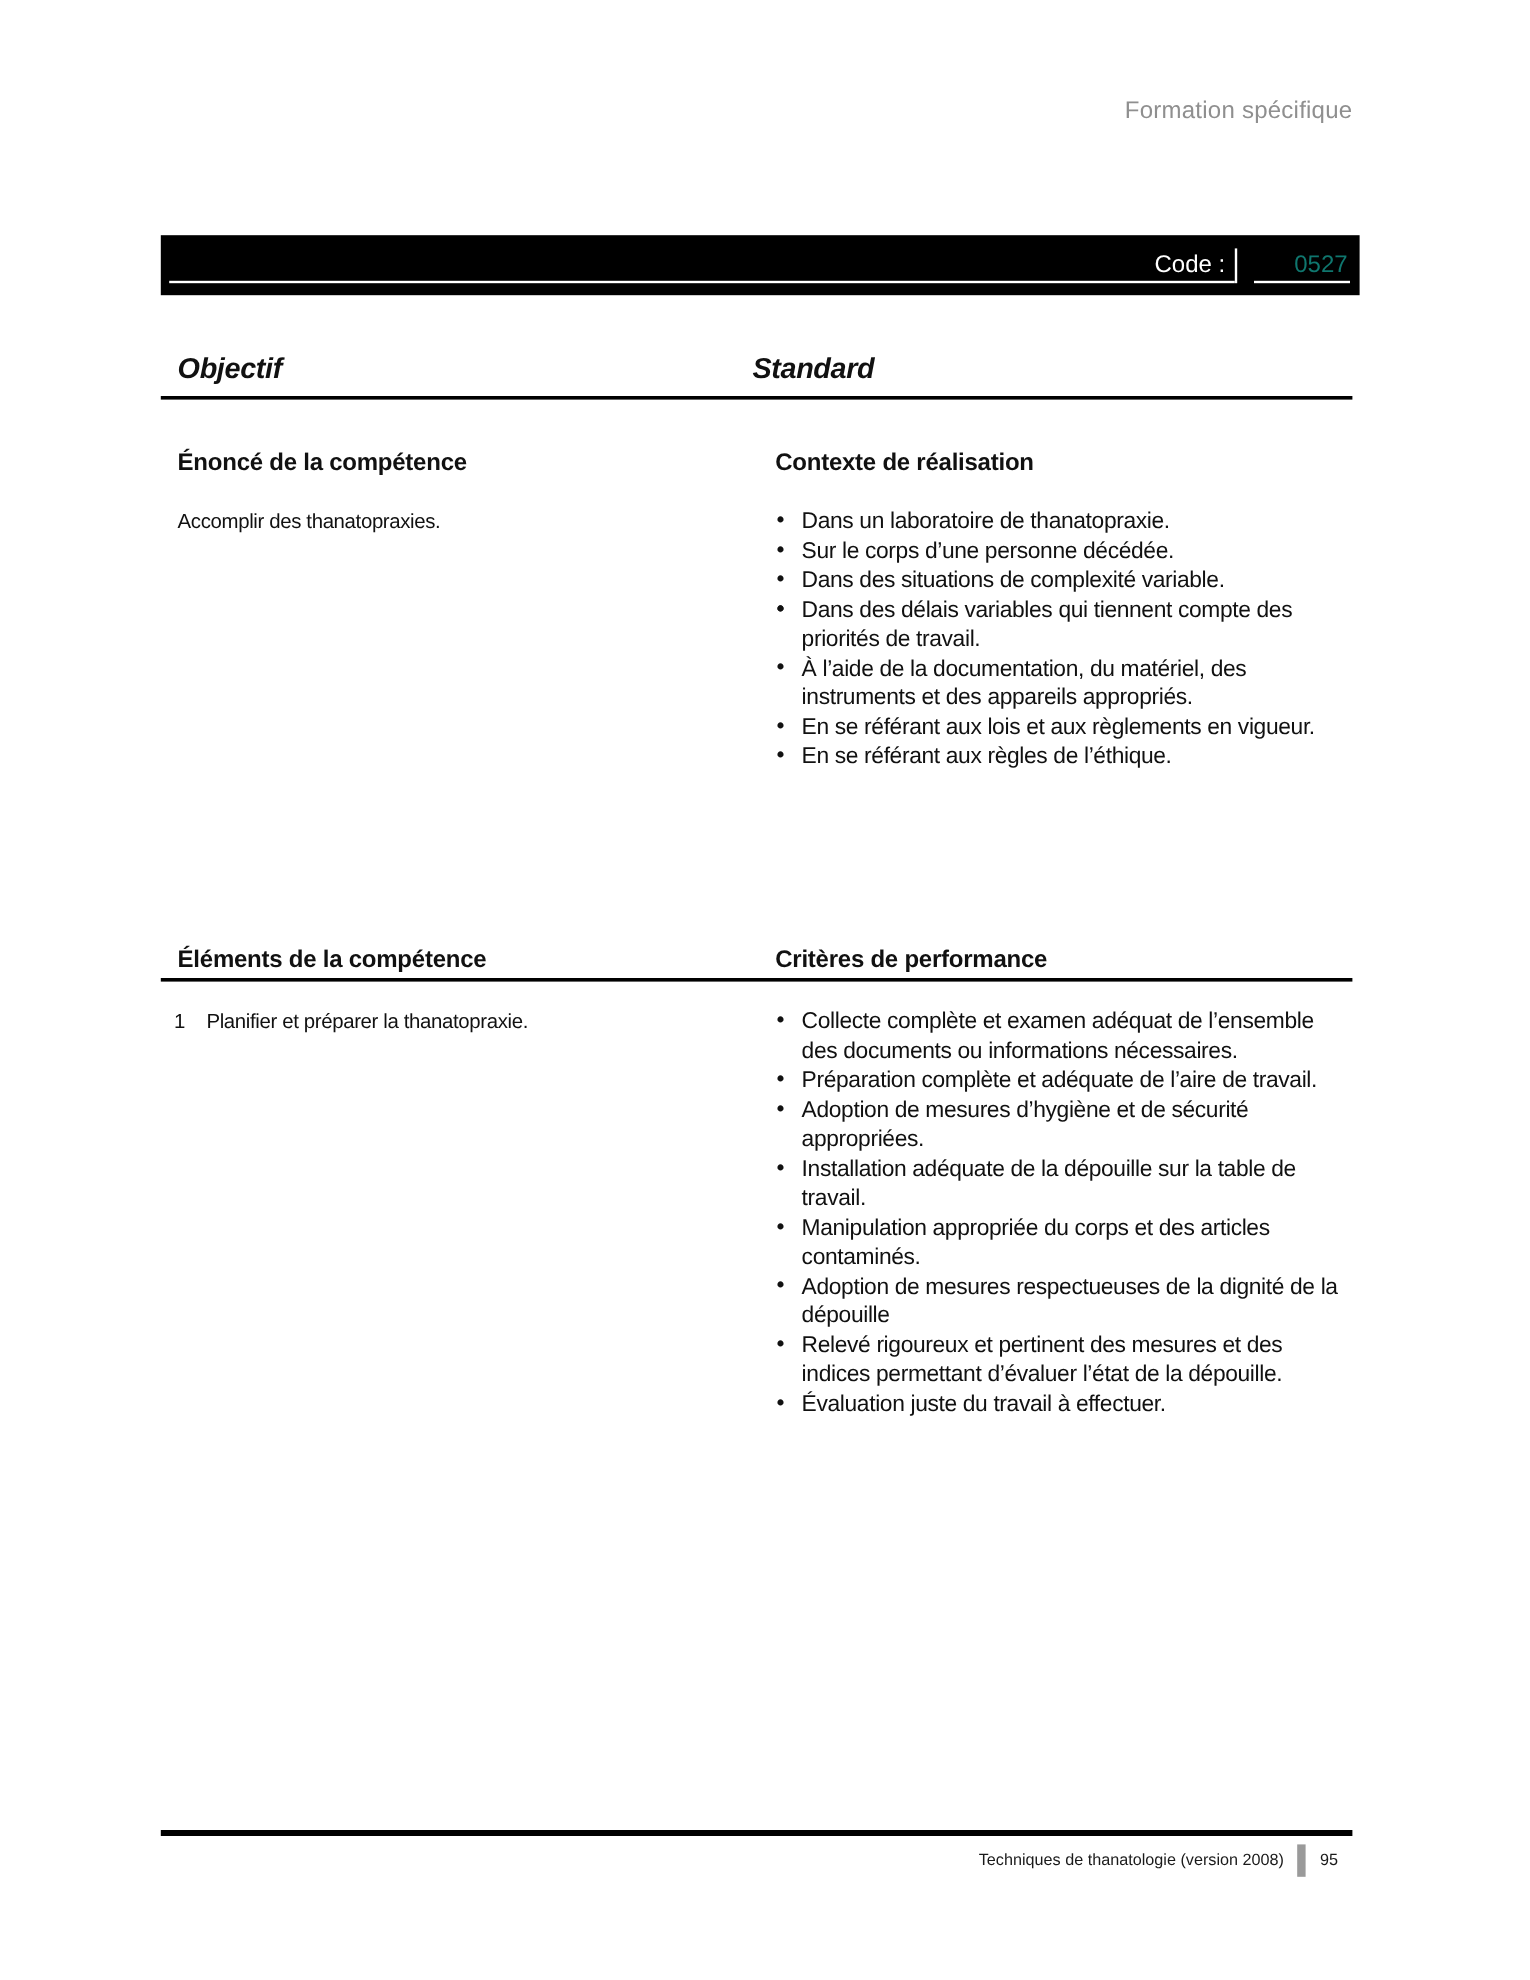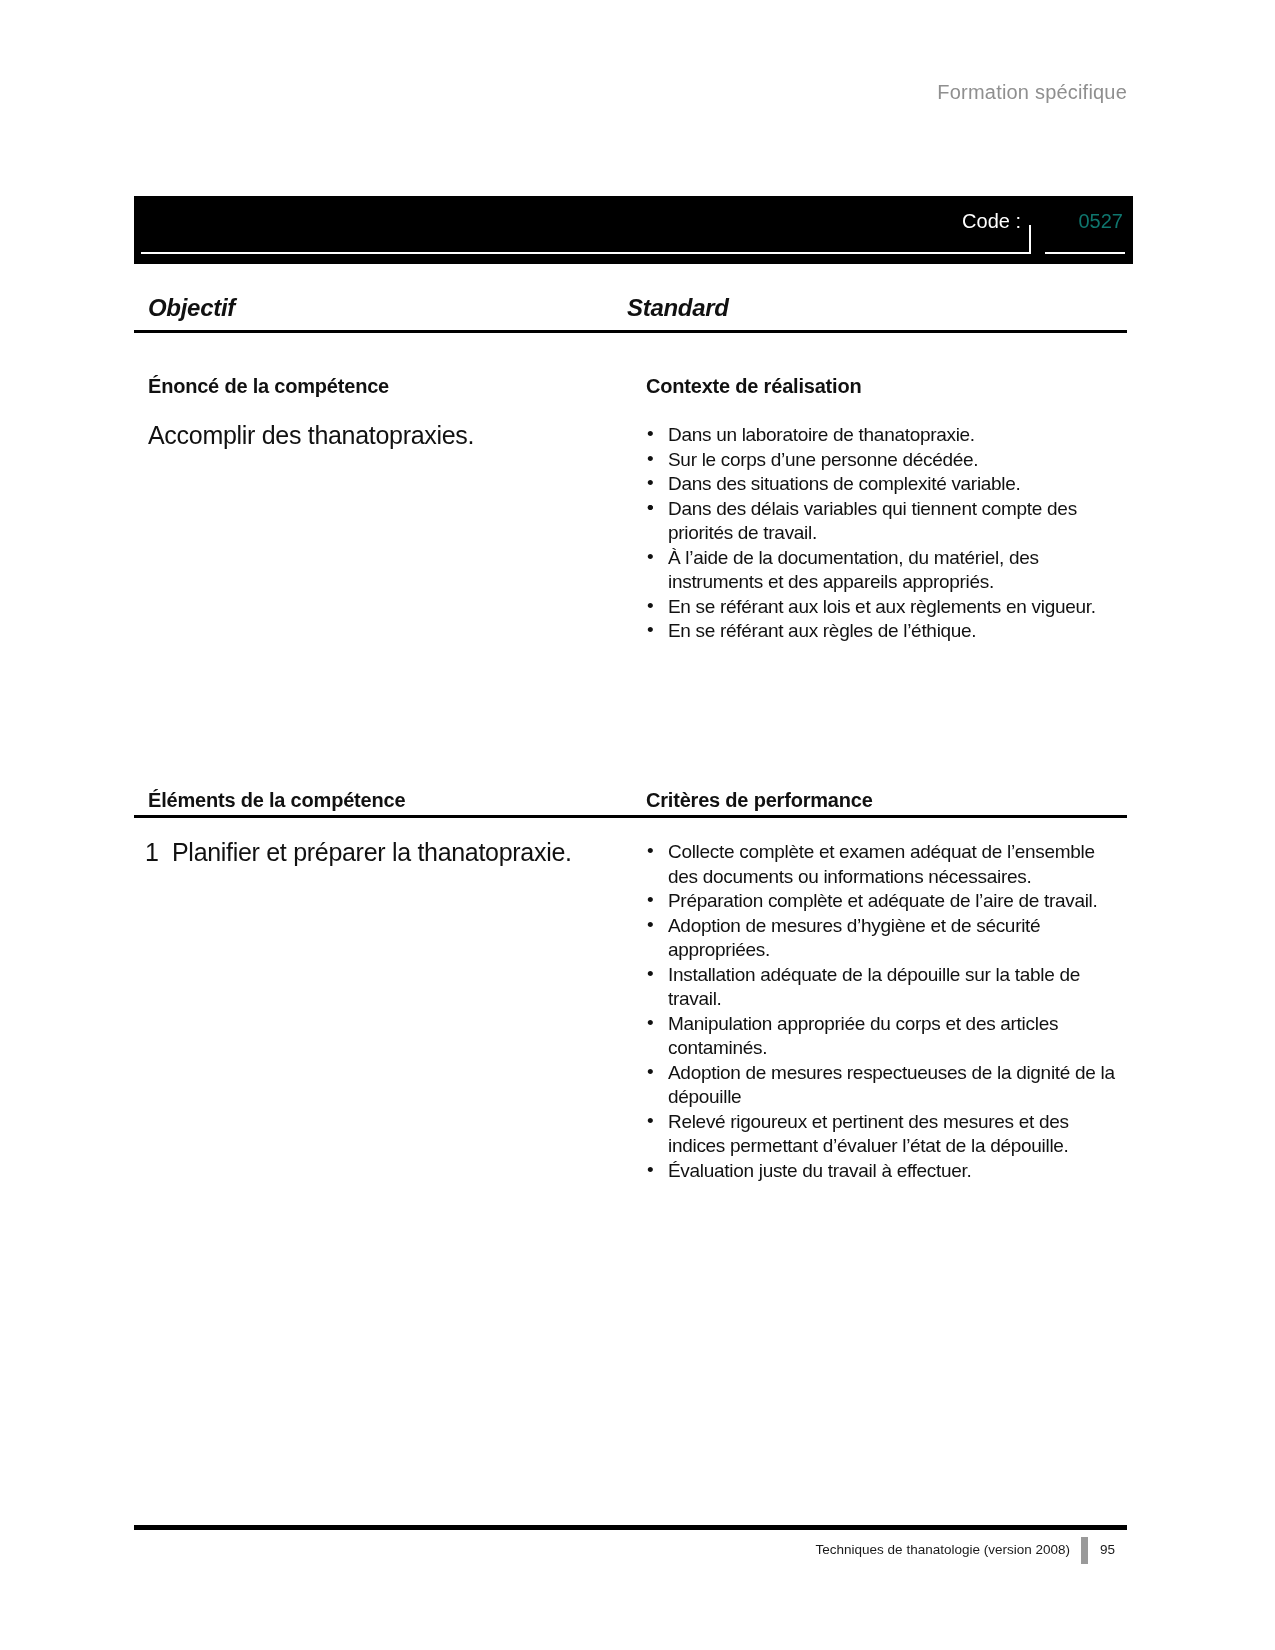--- a/index.html
+++ b/index.html
@@ -11,21 +11,21 @@
     color:#111111;
     overflow:hidden;
   }
   
   .corner-label{
     position:absolute;top:66px;right:148px;
     font-size:20px;color:#8f8f8f;letter-spacing:0.2px;margin-top:15px;
   }
   
   .code-bar{
-    position:absolute;left:134px;top:196px;width:999px;height:68px;
+    position:absolute;left:134px;top:196px;width:999px;height:50px;
     background:#000000;
   }
   .bar-underline-left{
     position:absolute;left:7px;bottom:10px;width:888px;height:2px;background:#ffffff;
   }
   .bar-vline{
     position:absolute;left:895px;bottom:10px;width:2px;height:29px;background:#ffffff;
   }
   .code-label{
     position:absolute;right:112px;top:14px;color:#ffffff;font-size:20px;
@@ -50,21 +50,21 @@
   
   .sec-head{
     position:absolute;font-size:20px;font-weight:bold;letter-spacing:-0.2px;
   }
   .h-enonce{left:148px;top:375px;}
   .h-contexte{left:646px;top:375px;}
   .h-elements{left:148px;top:789px;}
   .h-criteres{left:646px;top:789px;}
   
   .body-text{
-    position:absolute;font-size:25px;letter-spacing:-0.3px;line-height:24.5px;
+    position:absolute;font-size:17px;letter-spacing:-0.3px;line-height:24.5px;
   }
   .enonce-body{left:148px;top:423px;width:440px;}
   .element-item{left:145px;top:840px;width:470px;display:flex;}
   .element-num{width:27px;flex:0 0 27px;}
   
   .bullets{
     position:absolute;margin:0;padding:0;list-style:none;
     font-size:19px;letter-spacing:-0.3px;line-height:24.5px;width:482px;
   }
   .bullets.ctx{left:645px;top:423px;}

